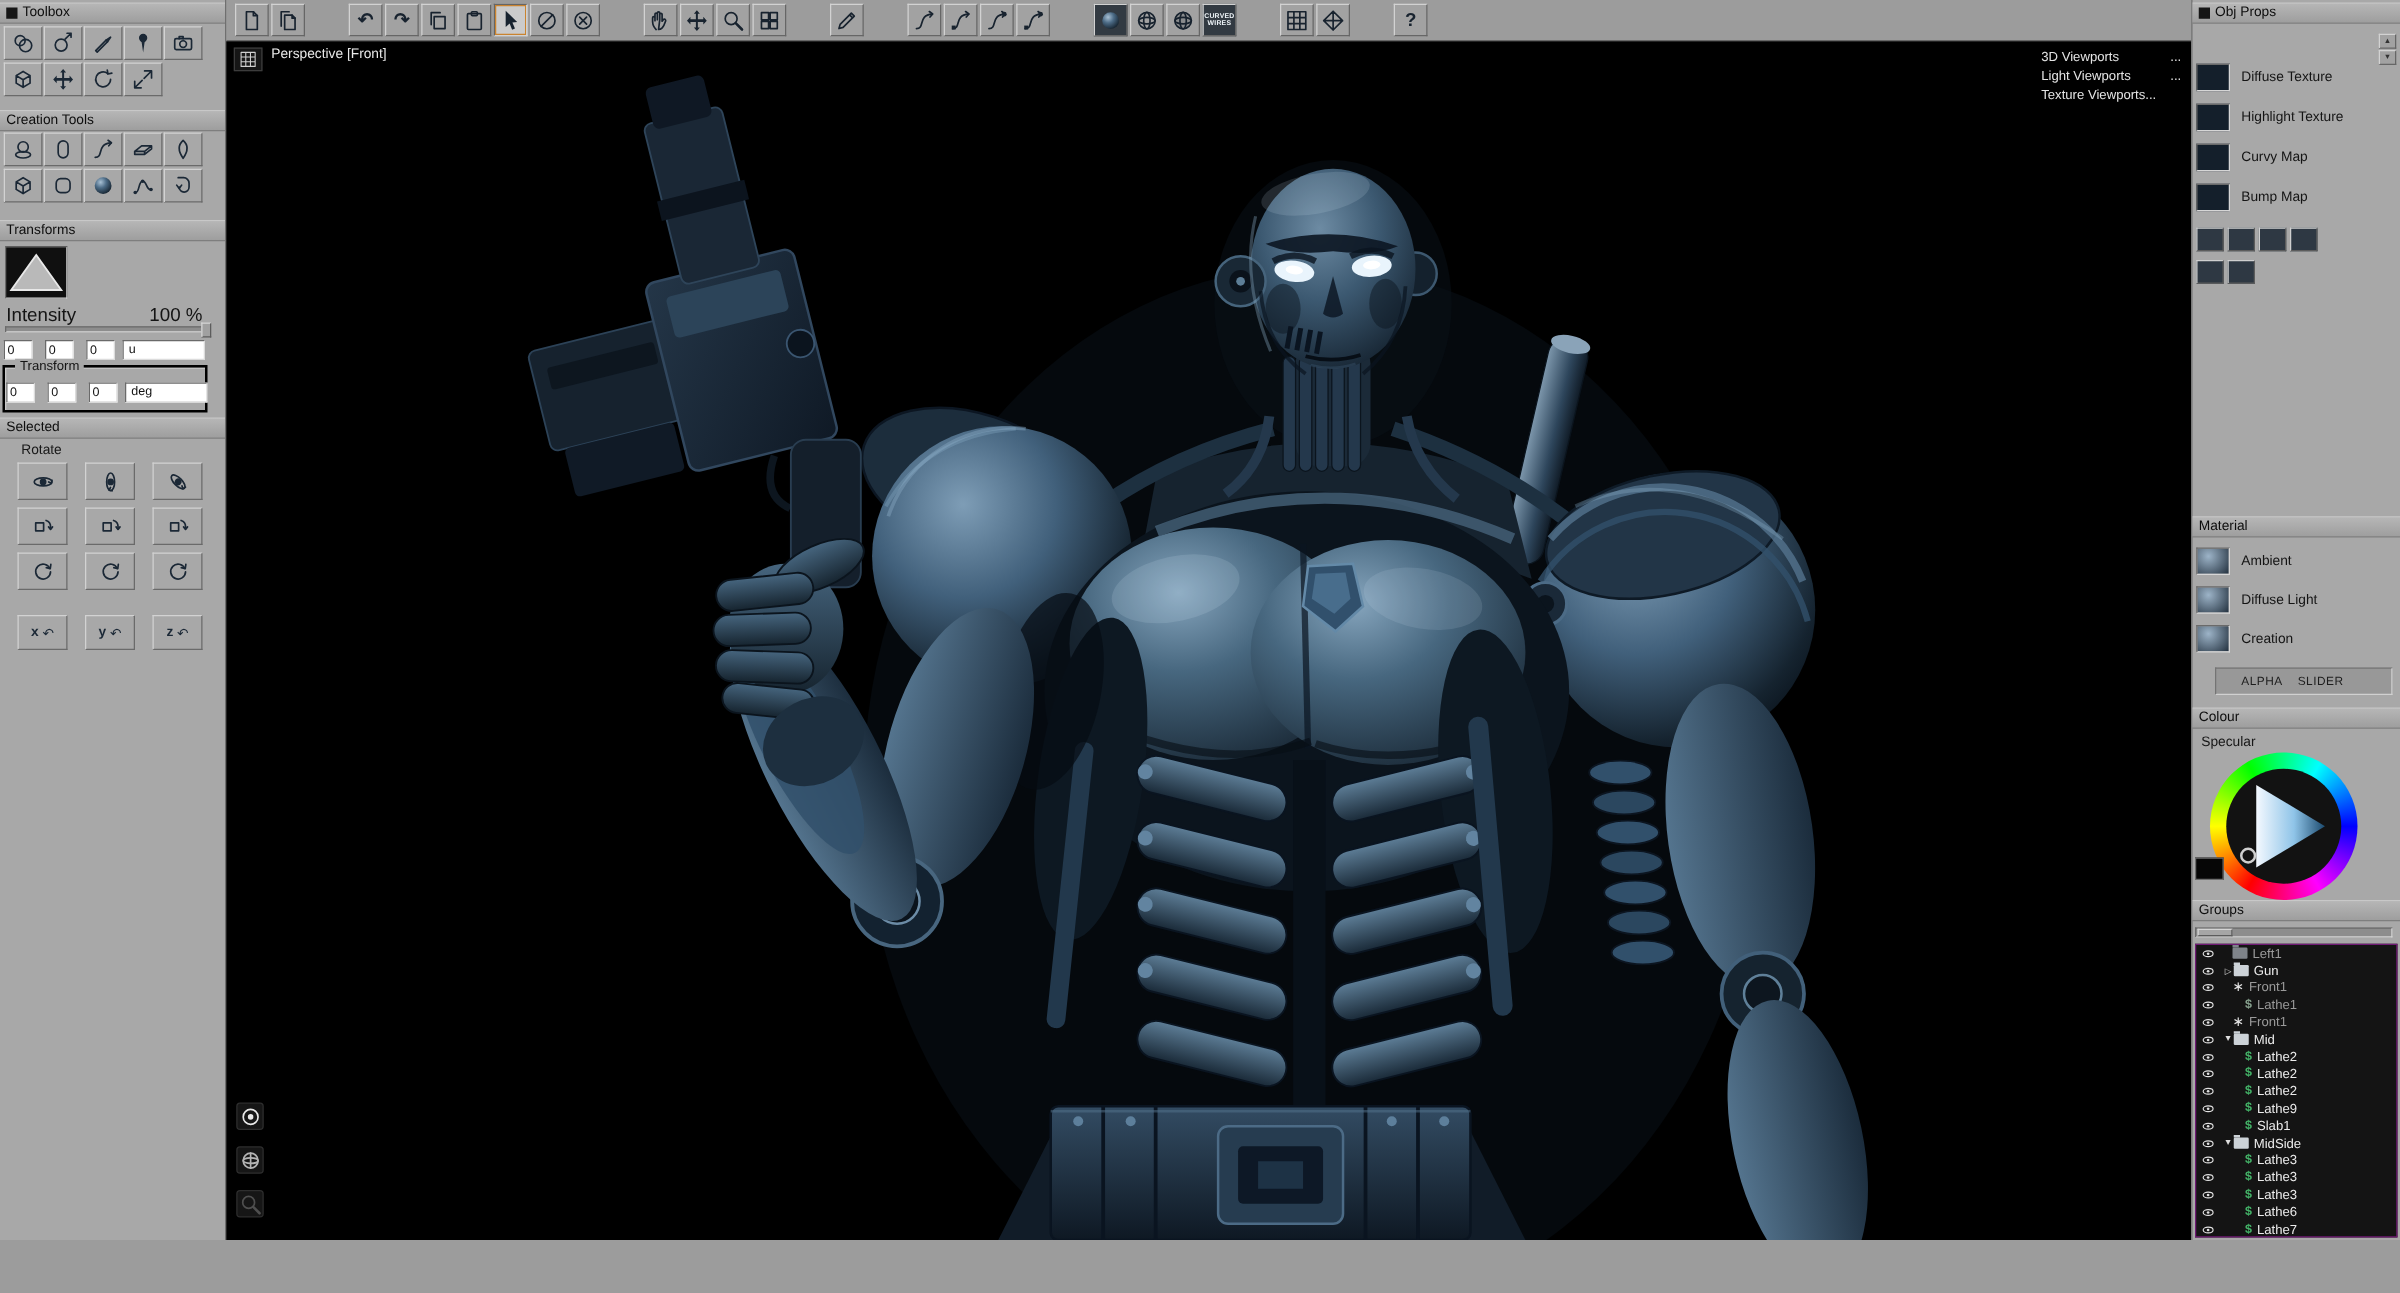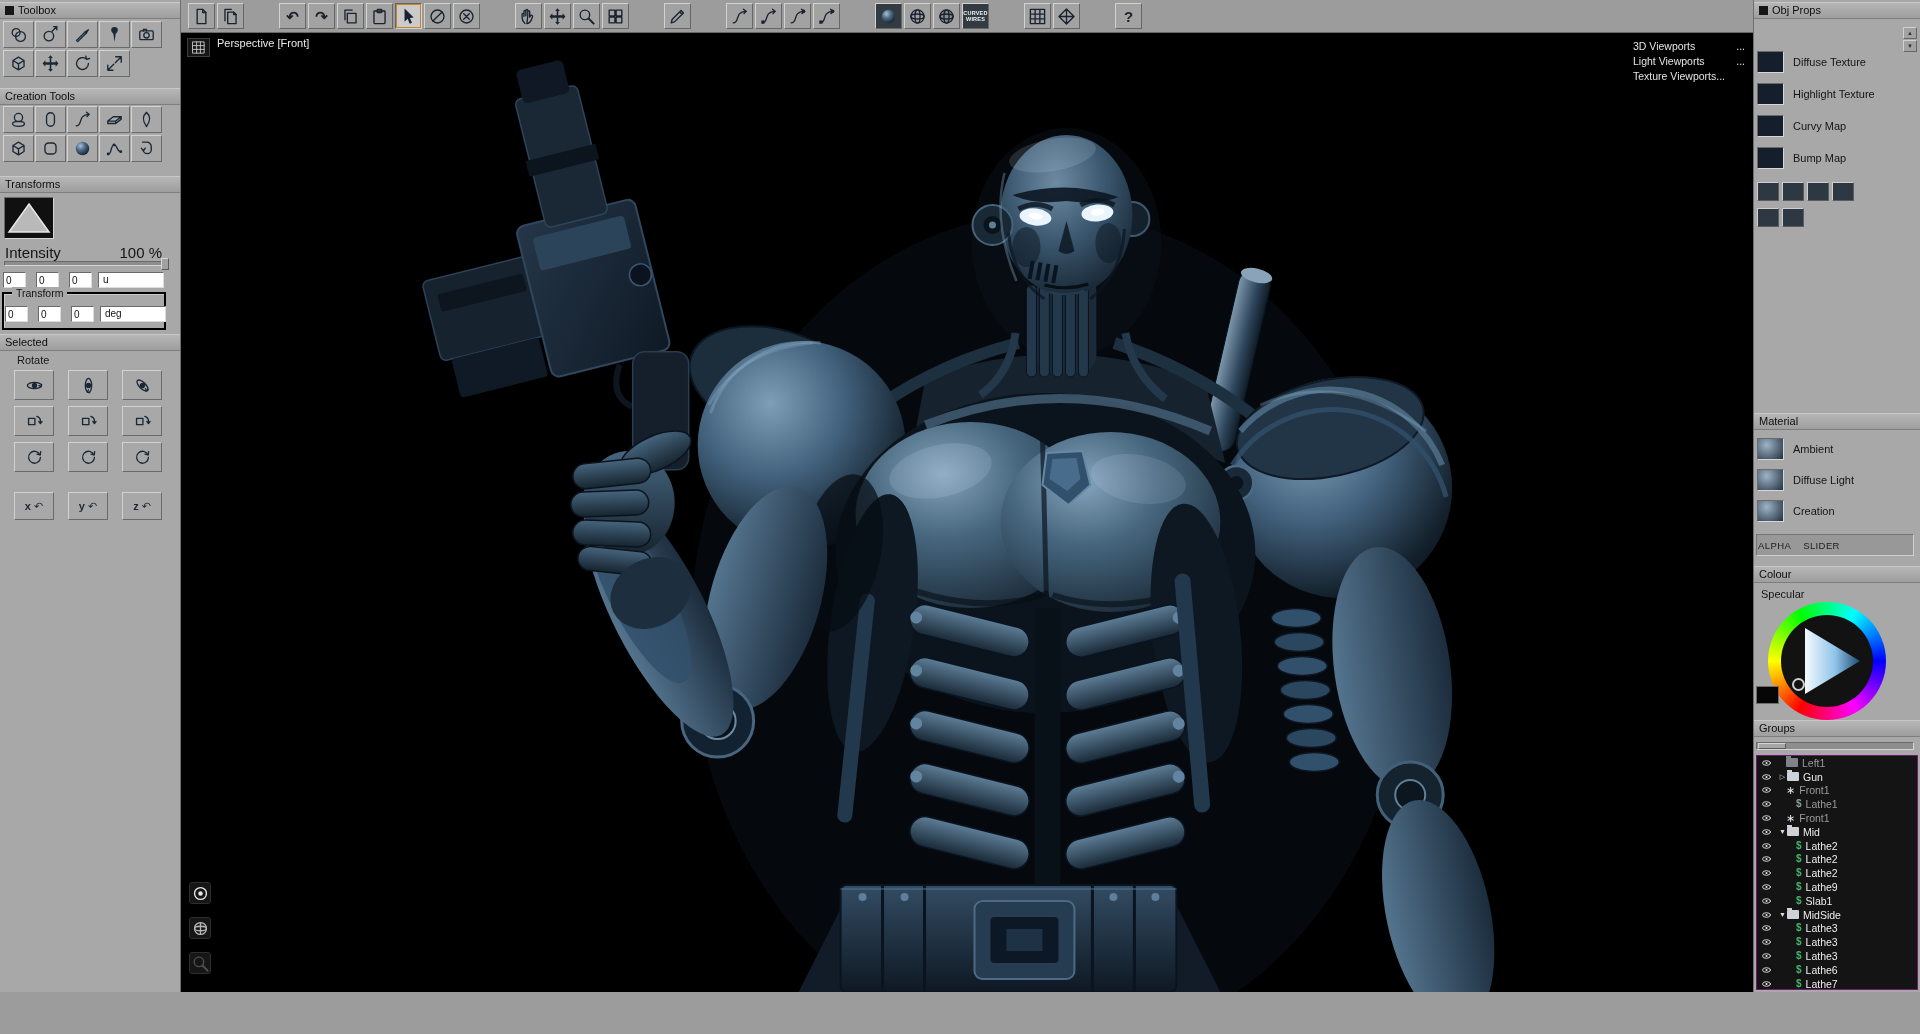--- a/index.html
+++ b/index.html
@@ -73,21 +73,21 @@
 
 
 .spin{position:absolute;right:3px;width:14px;height:12px;background:#a2a2a2;border:1px solid;border-color:#d2d2d2 #666 #666 #d2d2d2;font-size:6px;color:#333;display:flex;align-items:center;justify-content:center}
 .trow{display:flex;align-items:center;gap:9px;height:26px;margin-bottom:6px;padding-left:3px}
 .mrow{margin-bottom:5px}
 .thumb{width:27px;height:22px;border:1px solid;border-color:#6a6a6a #d6d6d6 #d6d6d6 #6a6a6a;background:#141f2b;flex:none}
 .thumb.mat{background:radial-gradient(circle at 35% 30%,#9db4c8,#22303e)}
 .tlabel{font-size:11px;color:#141414;white-space:nowrap}
 .pbtn{width:22px;height:19px;background:#2e3843;border:1px solid;border-color:#cfcfcf #5c5c5c #5c5c5c #cfcfcf;margin-right:3px}
 .btnrow{position:absolute;left:3px;display:flex}
-.alpha-strip{position:absolute;left:2px;right:6px;height:22px;background:#989898;border:1px solid;border-color:#747474 #d0d0d0 #d0d0d0 #747474;display:flex;align-items:center;gap:12px;padding:0 1px;font-size:9.5px;color:#1d1d1d;letter-spacing:.4px}
+.alpha-strip{position:absolute;left:18px;right:6px;height:22px;background:#989898;border:1px solid;border-color:#747474 #d0d0d0 #d0d0d0 #747474;display:flex;align-items:center;gap:12px;padding:0 20px;font-size:9.5px;color:#1d1d1d;letter-spacing:.4px}
 .wheel{position:absolute;left:14px;width:118px;height:118px;border-radius:50%;background:conic-gradient(from 210deg,#f00,#ff0,#0f0,#0ff,#00f,#f0f,#f00)}
 .wheel-inner{position:absolute;inset:13px;border-radius:50%;background:#121212}
 .tri-svg{position:absolute;inset:0;width:118px;height:118px}
 .wheel-marker{position:absolute;width:13px;height:13px;border:2px solid #cfcfcf;border-radius:50%;background:rgba(20,20,20,.3)}
 .swatch{position:absolute;left:2px;width:23px;height:18px;background:#060606;border:1px solid #6d6d6d}
 .gtrack{position:absolute;left:2px;right:6px;height:8px;background:#8d8d8d;border:1px solid;border-color:#6a6a6a #d4d4d4 #d4d4d4 #6a6a6a}
 .gthumb{position:absolute;left:1px;top:0;width:28px;height:6px;background:#a6a6a6;border:1px solid;border-color:#d4d4d4 #5c5c5c #5c5c5c #d4d4d4}
 .glist{position:absolute;left:2px;right:2px;top:755px;bottom:2px;background:#141414;border:1px solid #701a75;overflow:hidden}
 .grow{height:13.8px;display:flex;align-items:center;font-size:10.5px;color:#d9d9d9}
 .grow .eye-w{width:14px;height:11px;margin:0 2px 0 3px;color:#e2e2e2;flex:none;display:flex;align-items:center}

